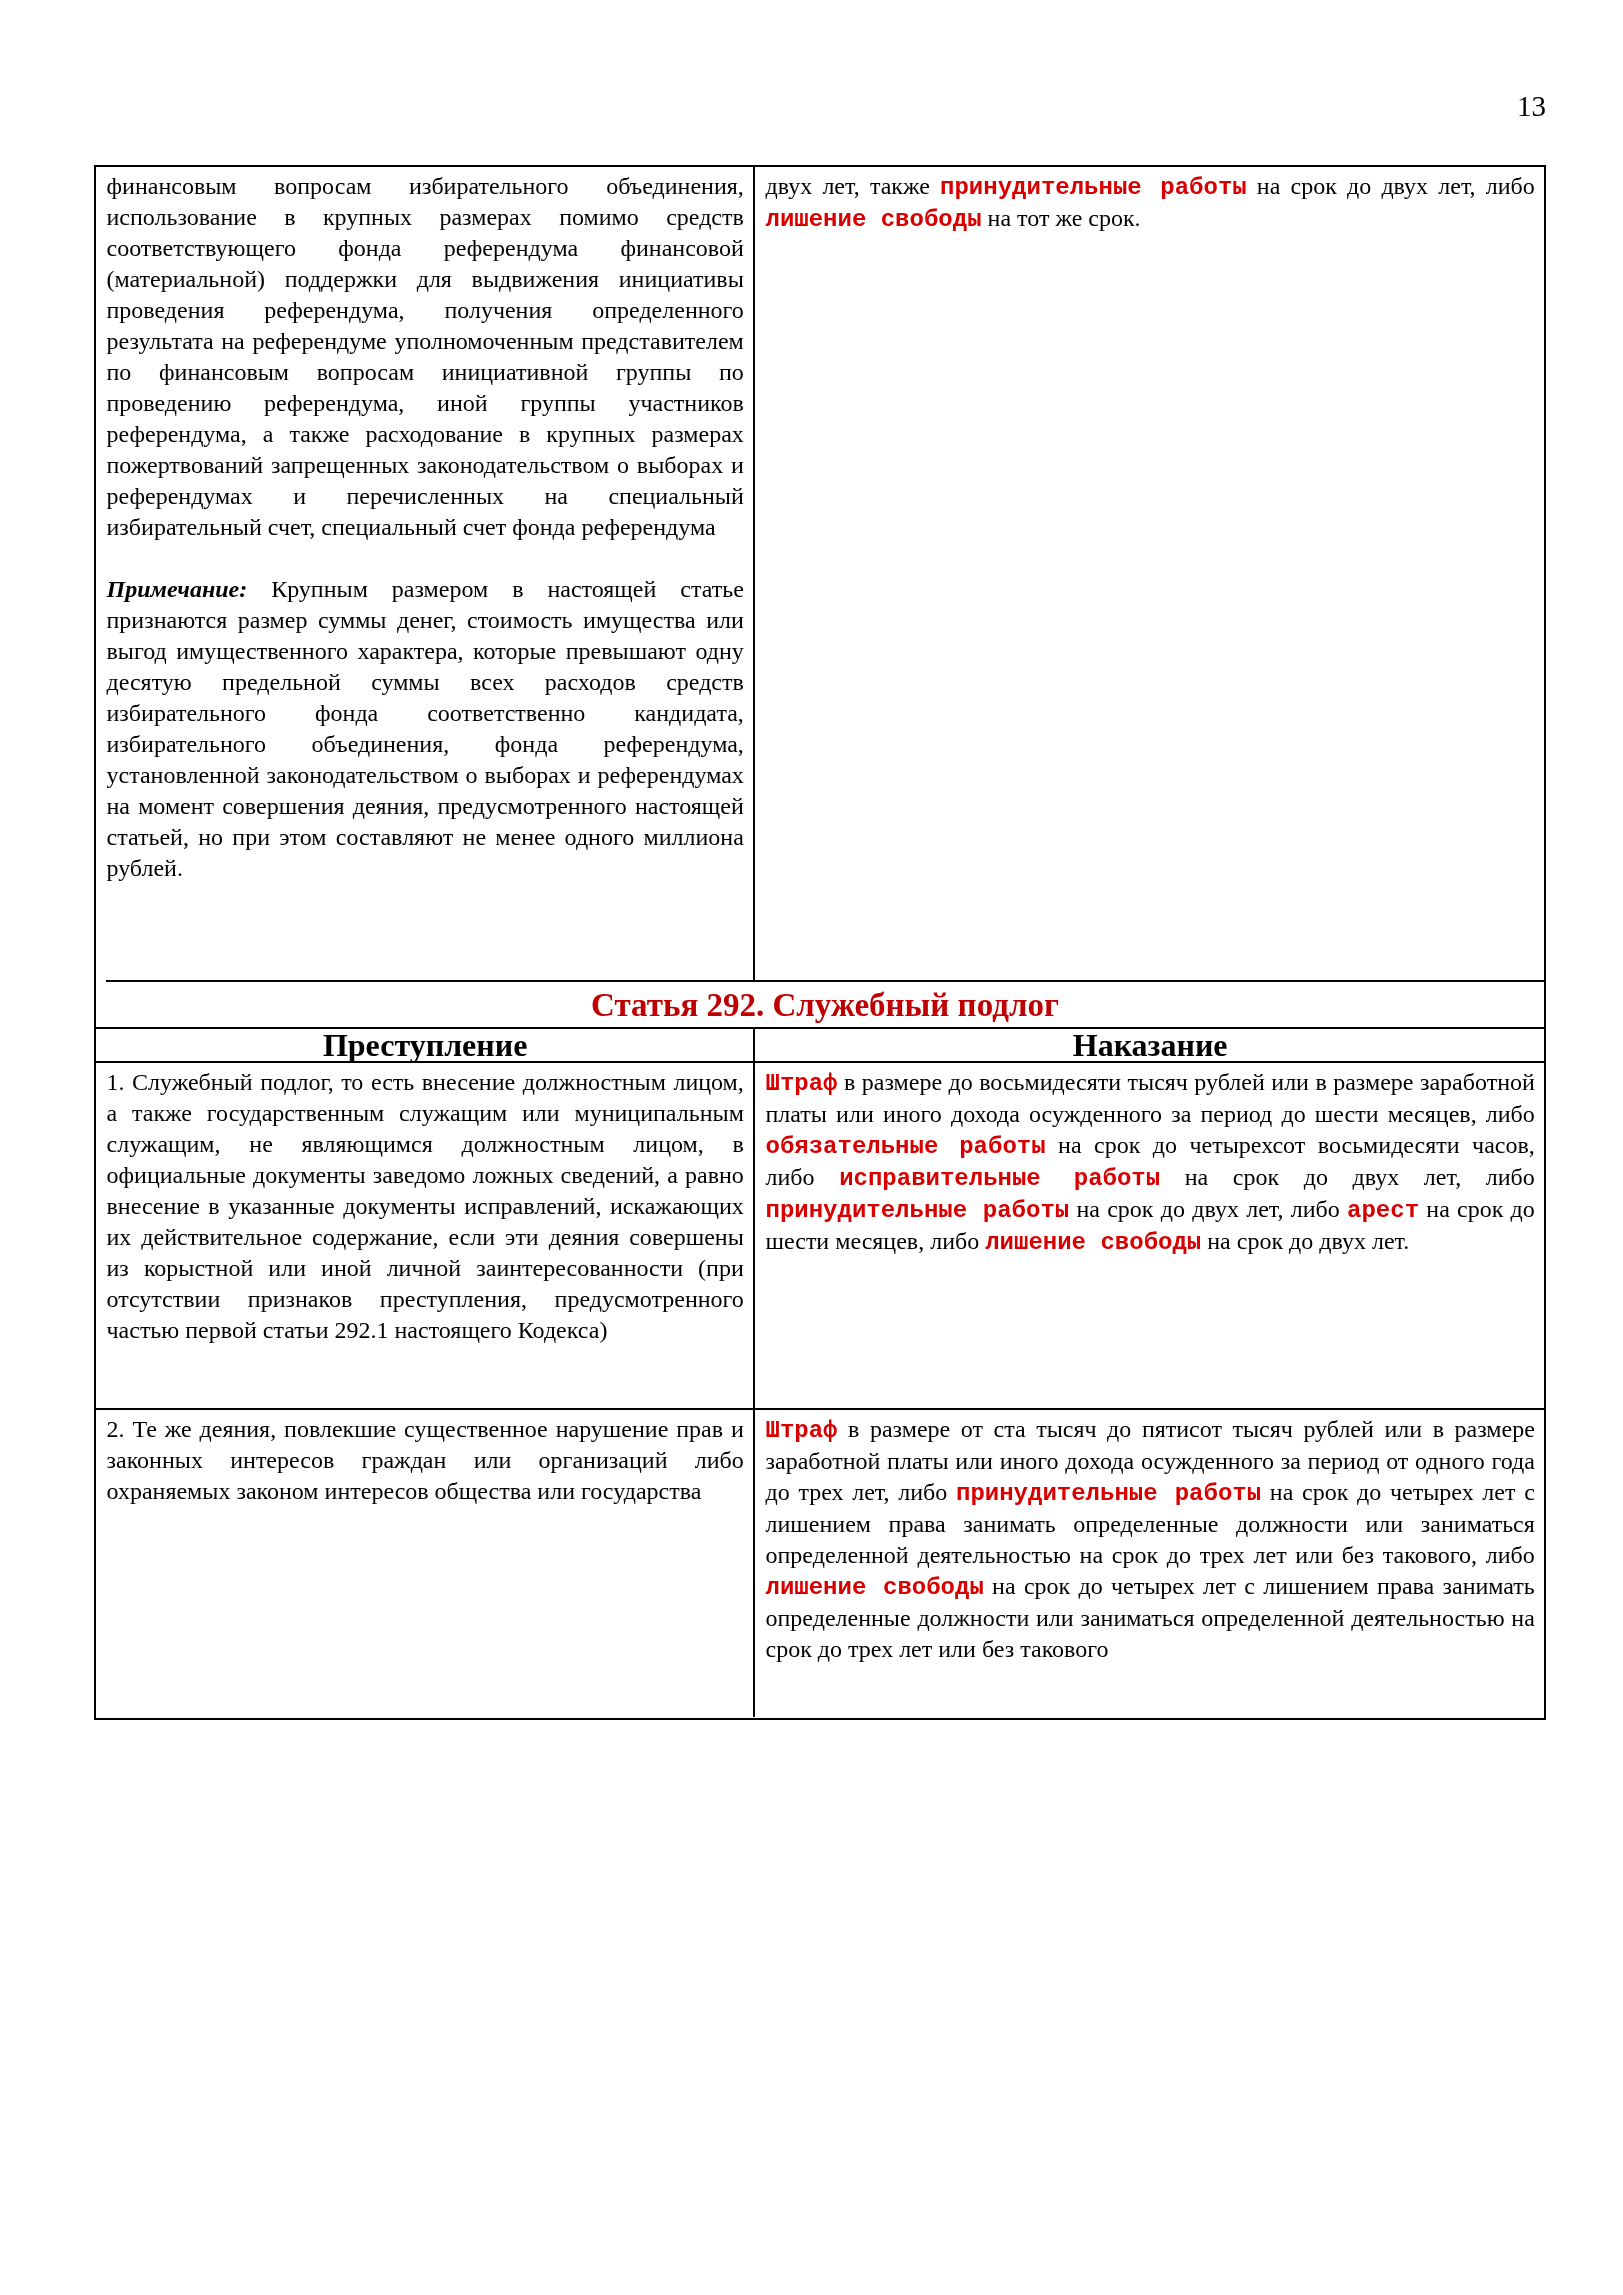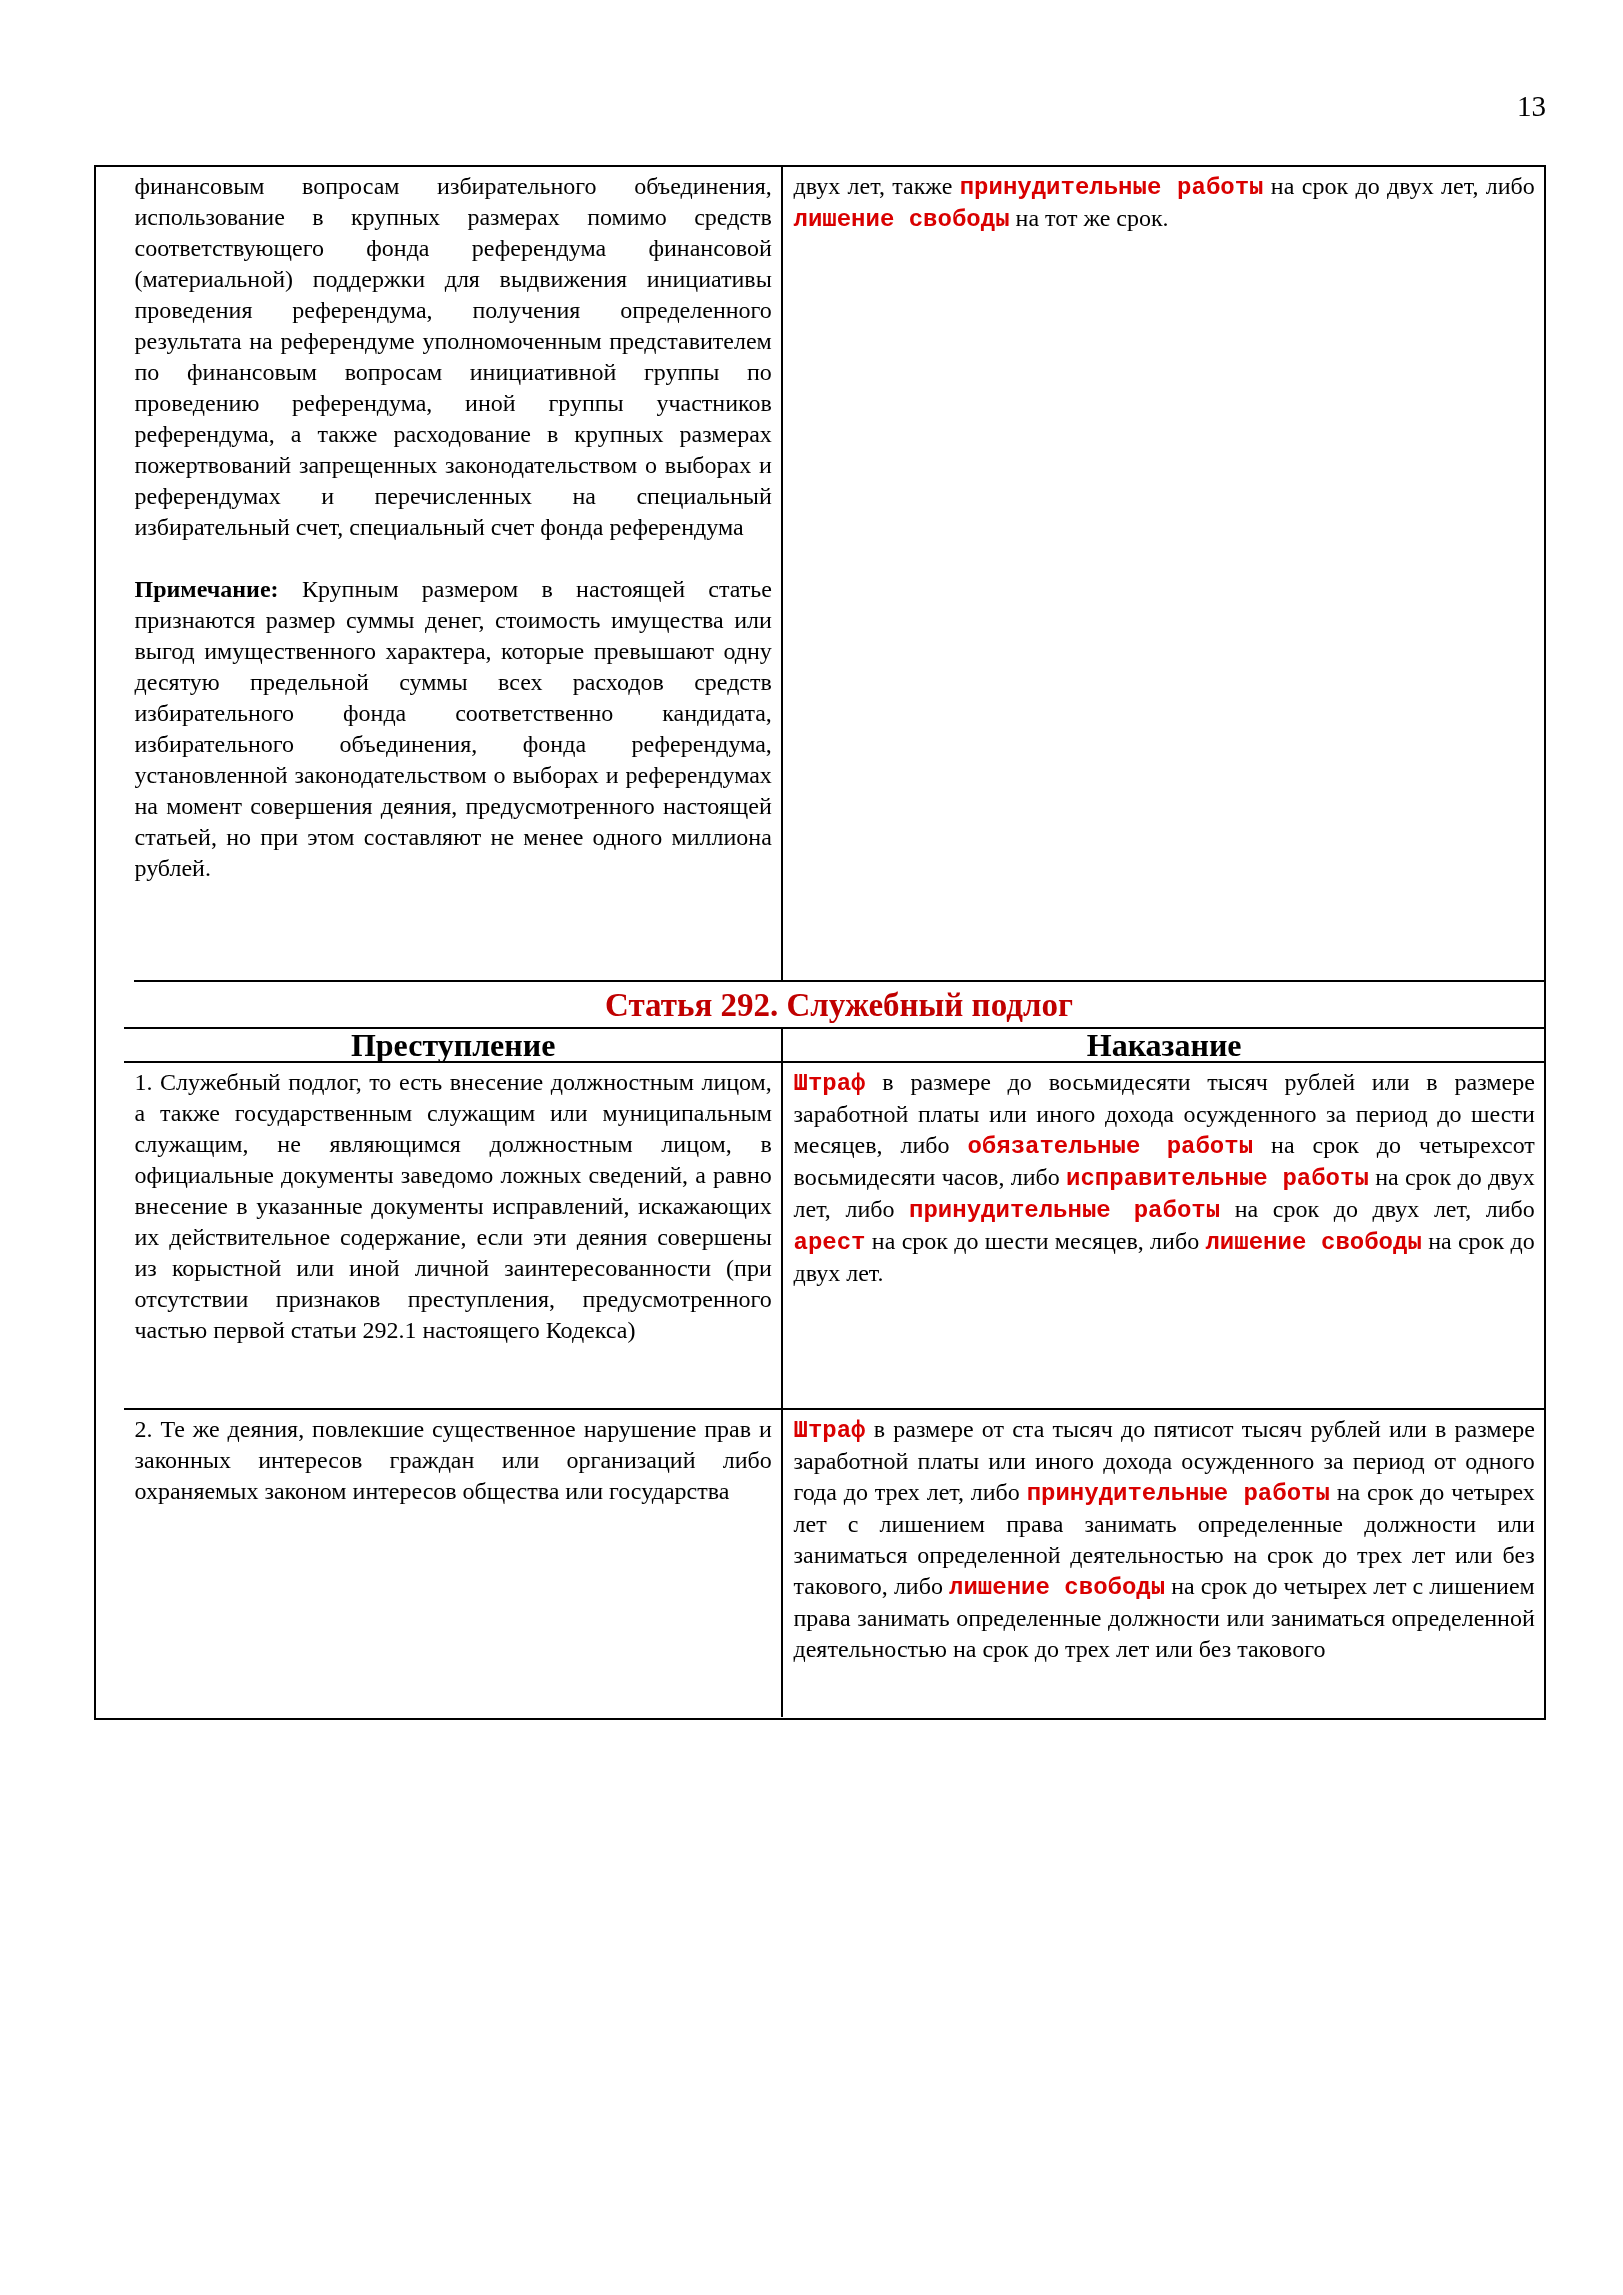--- a/index.html
+++ b/index.html
@@ -21,21 +21,21 @@
     left:94px;top:91px;width:1452px;
     text-align:right;
     font-size:29px;line-height:31px;
   }
   .law-table{
     position:absolute;
     left:94px;top:165px;
     width:1452px;height:1555px;
     border:2.6px solid var(--ink);
     box-sizing:border-box;
-    display:flex;flex-direction:column;padding-left:28px;
+    display:flex;flex-direction:column;
   }
   .t-row{
     display:flex;flex-direction:row;
     box-sizing:border-box;
     overflow:hidden;
   }
   .row-continuation{height:813px;}
   .row-article-header{
     height:47px;border-top:2.6px solid var(--ink);
     align-items:center;justify-content:center;margin-left:10px;
@@ -59,21 +59,21 @@
     font-weight:bold;color:var(--header-red);
     text-align:center;width:100%;
     padding:0;
   }
   .col-header{
     font-weight:bold;text-align:center;
     font-size:32px;line-height:30px;
     padding-top:1.3px;
   }
   .seg-penalty{color:var(--penalty-red);font-weight:bold;font-family:Liberation Mono, monospace;}
-  .seg-note-label{font-weight:bold;}
+  .seg-note-label{font-weight:bold;font-style:italic;}
 </style>
 </head>
 <body>
 
 <div class="page-number">13</div>
 
 <div class="law-table">
 
   <div class="t-row row-continuation">
     <div class="cell cell-left">

